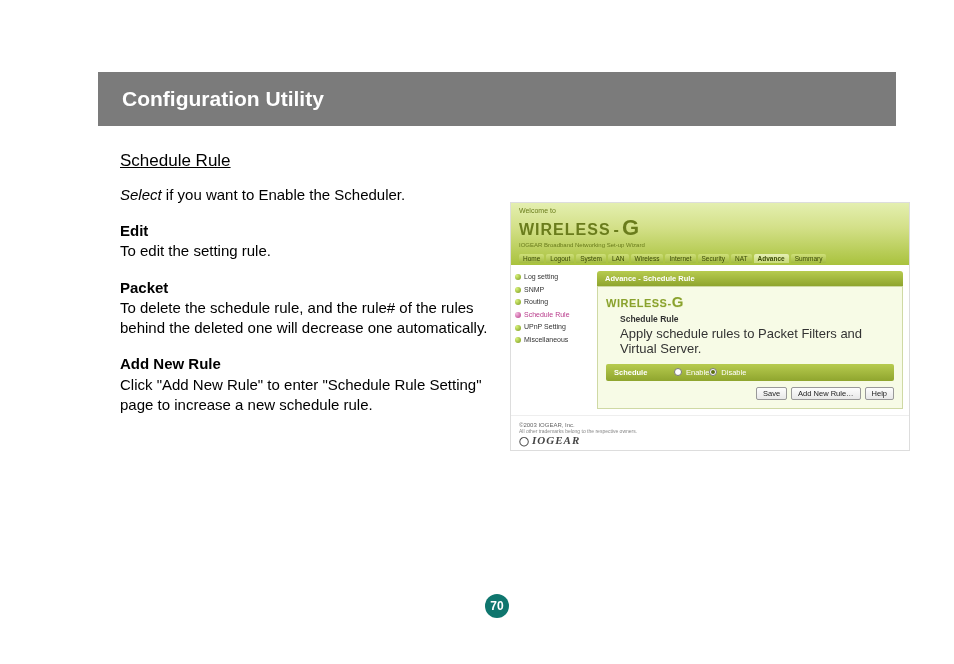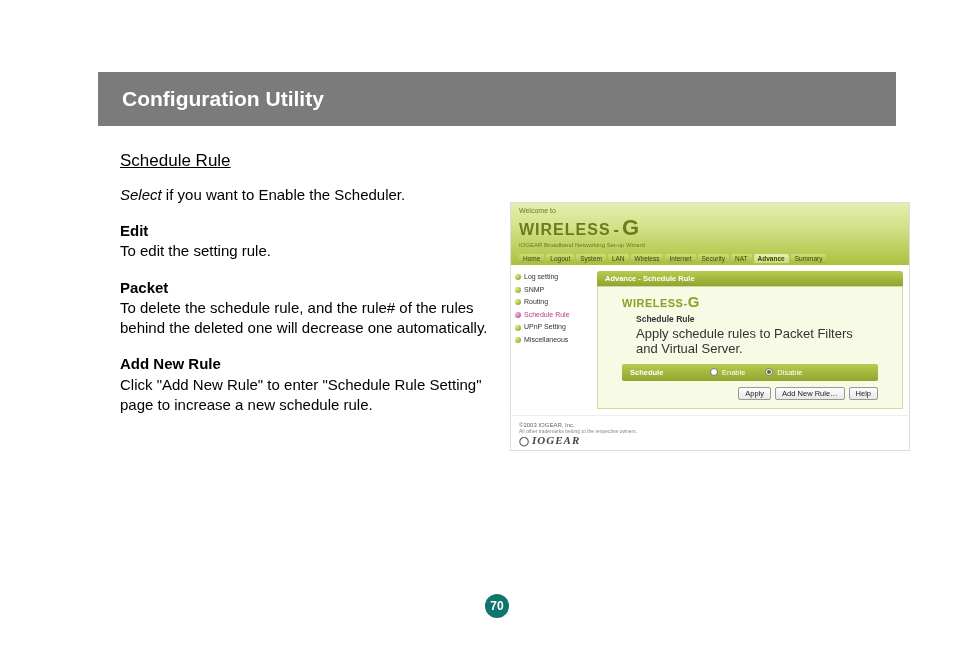--- a/index.html
+++ b/index.html
@@ -132,38 +132,37 @@
     background: linear-gradient(180deg,#b7cb4f,#8fa52e);
     color: #fff;
     font-size: 7.5px;
     font-weight: bold;
     padding: 3px 8px;
     border-radius: 3px 3px 0 0;
   }
   .panel {
     border: 1px solid #cfd9a4;
     background: #f7fbe6;
-    padding: 6px 24px;
+    padding: 6px 8px;
   }
   .panel-brand {
     font-size: 11px;
     font-weight: 900;
     letter-spacing: 0.5px;
     color: #8aa22e;
     text-shadow: 0 1px 0 #eef5cf;
   }
   .panel-brand .g { font-size: 15px; }
   .panel-title { font-size: 8.5px; font-weight: bold; color: #333; margin: 4px 0 2px 14px; }
   .panel-desc { font-size: 13px; color: #333; margin: 0 0 8px 14px; }
   .sched-row {
     background: linear-gradient(180deg,#b7cb4f,#8fa52e);
     padding: 4px 8px;
     display: flex;
     align-items: center;
-    gap: 20px;
     color: #fff;
     font-size: 7.5px;
     border-radius: 2px;
   }
   .sched-row .lab { font-weight: bold; min-width: 60px; }
   .rad { display: flex; gap: 4px; }
   .rad-circle {
     width: 8px; height: 8px; border-radius: 50%;
     background: #fff; border: 1px solid #777;
     display: inline-flex; align-items: center; justify-content: center;
@@ -297,21 +296,21 @@
               <span class="rad-circle"></span>
               <span>Enable</span>
             </span>
             <span class="rad">
               <span class="rad-circle sel"></span>
               <span>Disable</span>
             </span>
           </div>
 
           <div class="btn-row">
-            <span class="btn">Apply</span>
+            <span class="btn">Save</span>
             <span class="btn">Add New Rule…</span>
             <span class="btn">Help</span>
           </div>
         </div>
       </div>
     </div>
 
     <div class="shot-foot">
       <div>
         <div>©2003 IOGEAR, Inc.</div>

